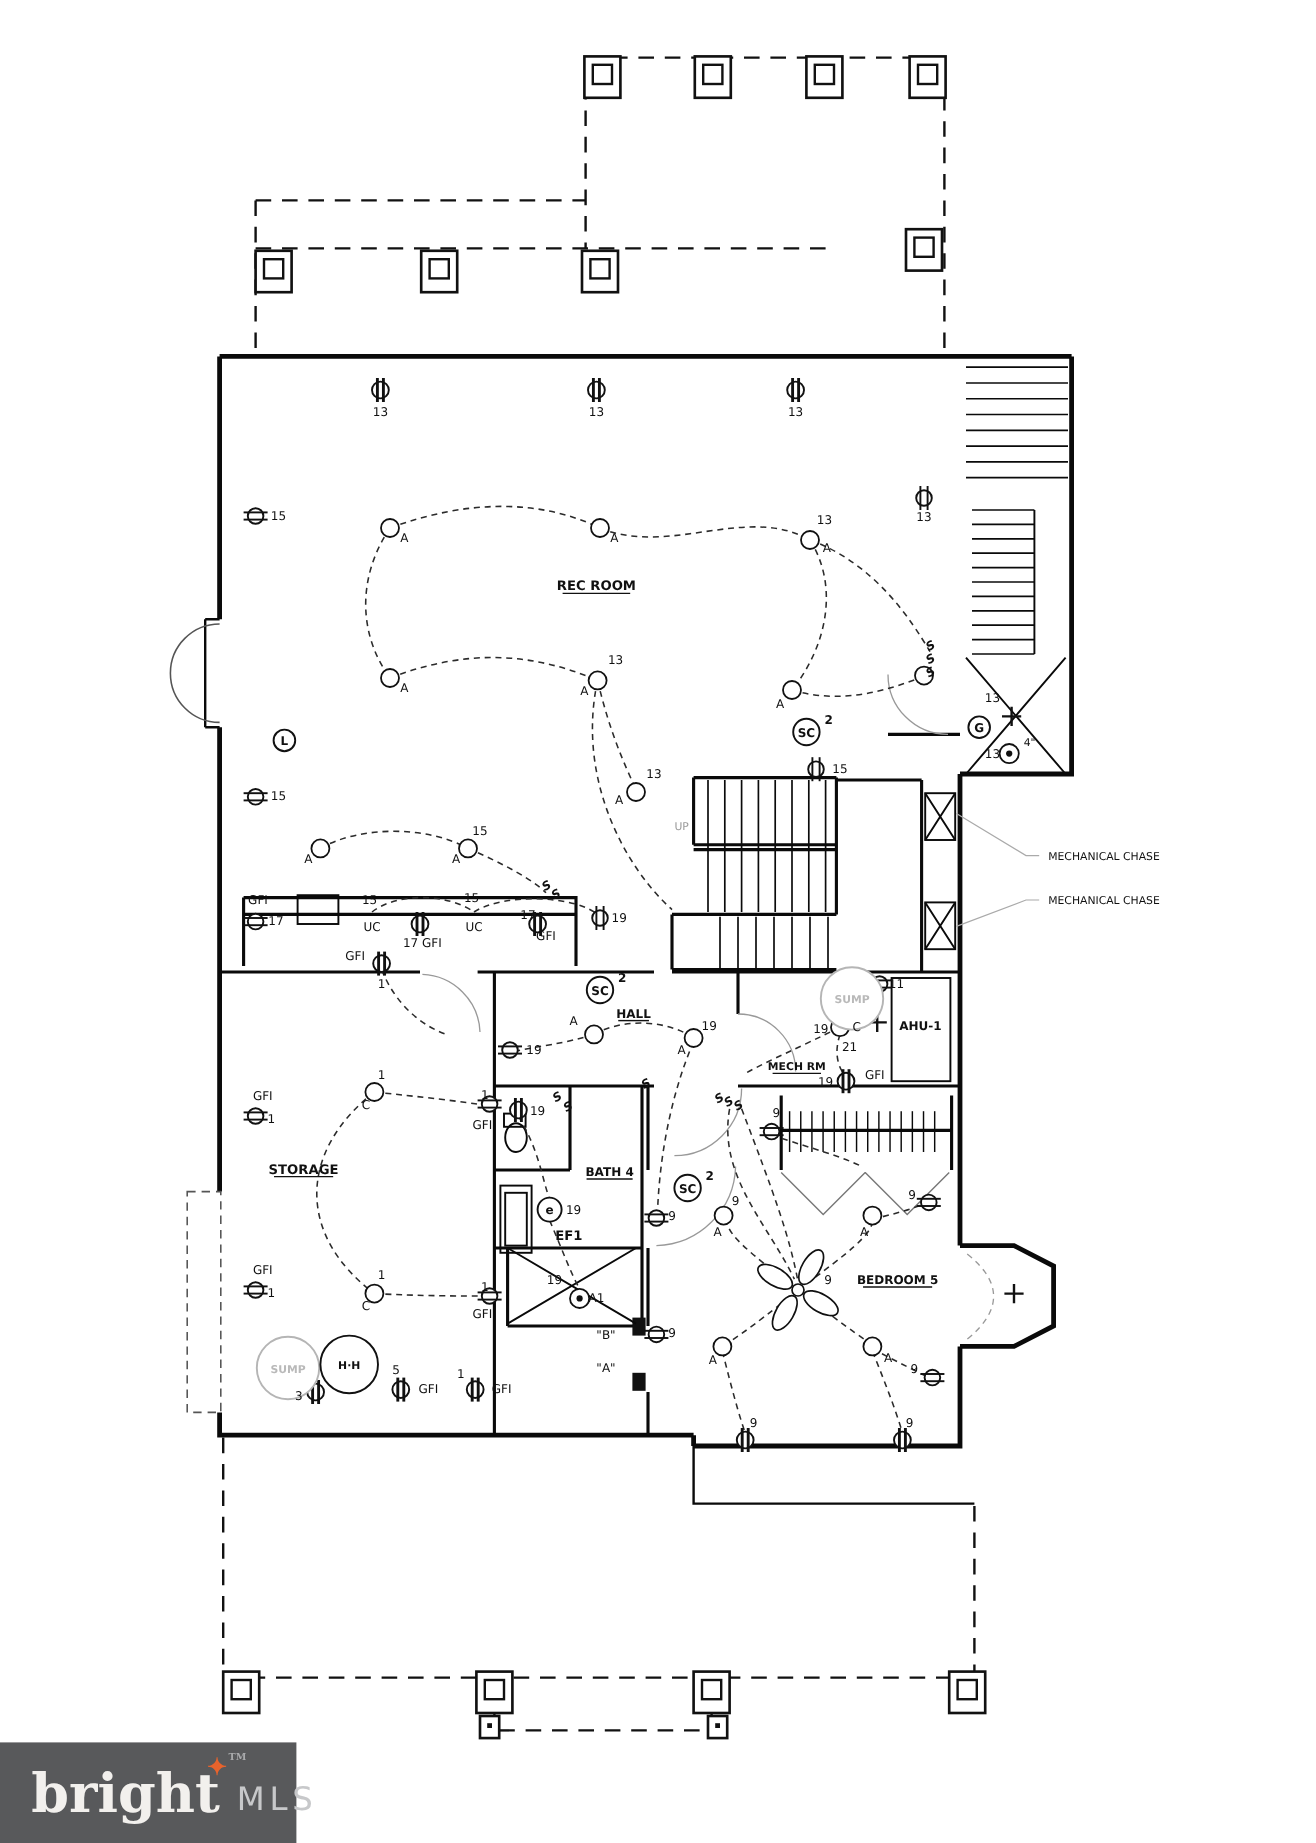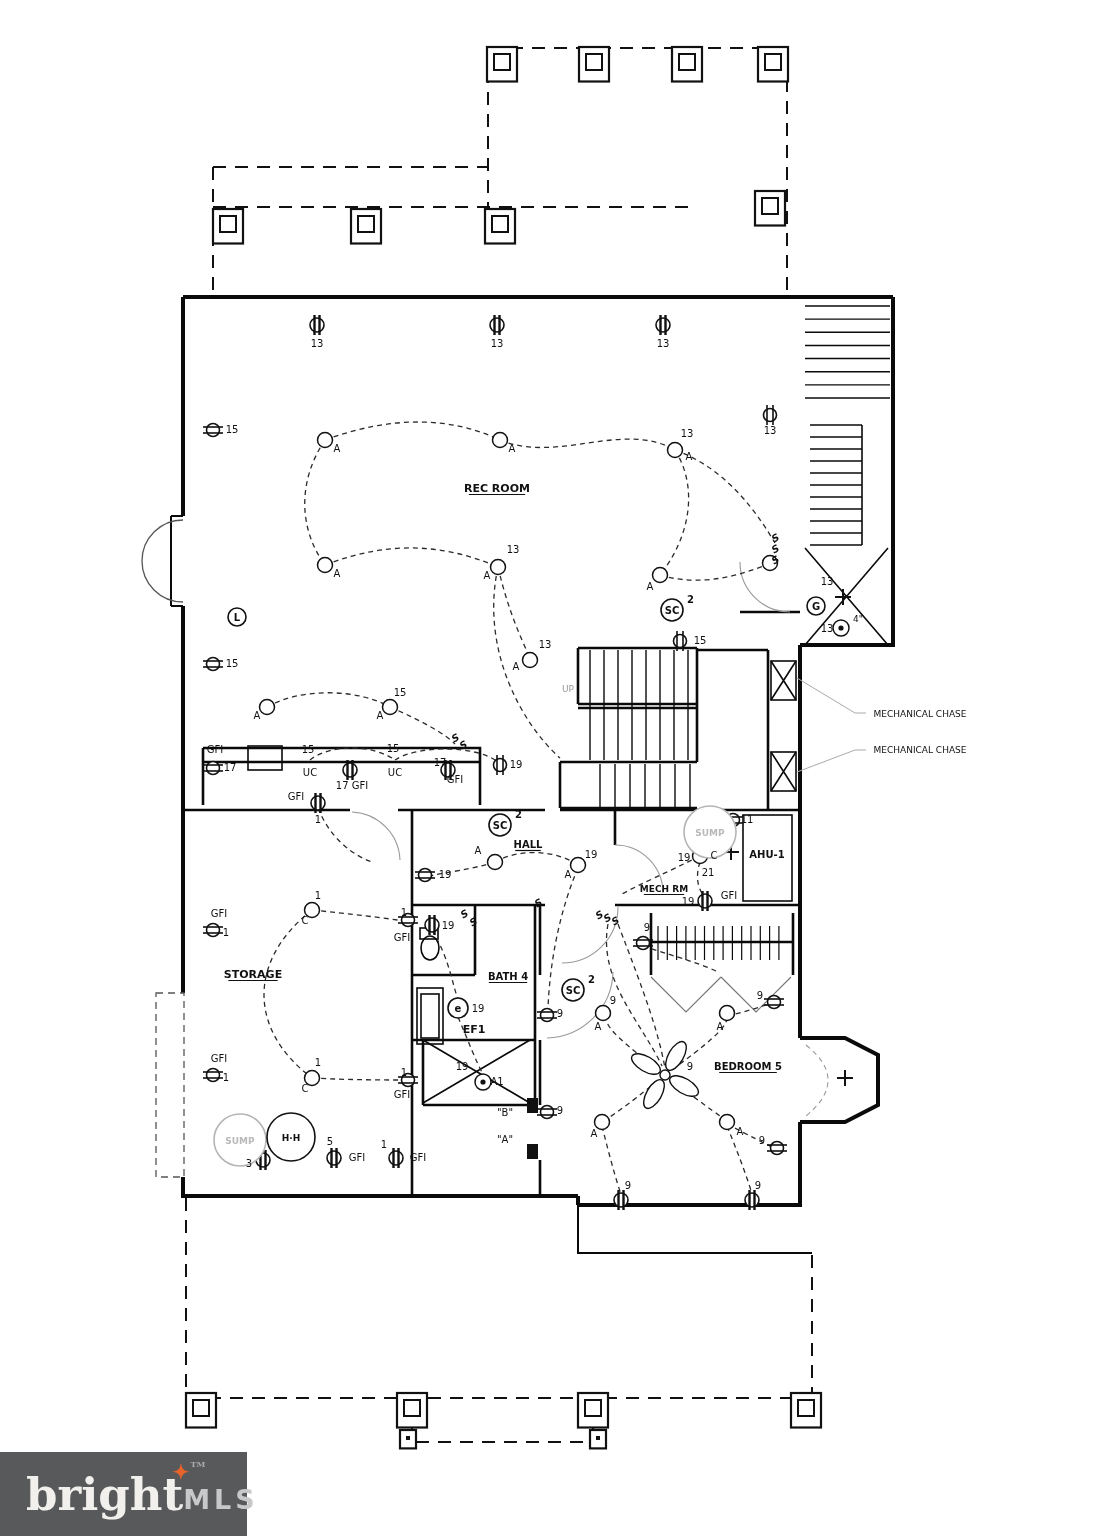--- a/index.html
+++ b/index.html
@@ -5,21 +5,21 @@
   html,body{margin:0;padding:0;background:#ffffff;}
   #stage{position:relative;width:1097px;height:1536px;background:#fff;overflow:hidden;
          font-family:"DejaVu Sans","Liberation Sans",sans-serif;}
   svg text{font-family:"DejaVu Sans","Liberation Sans",sans-serif;}
   #logo{position:absolute;left:0;top:1452px;width:247px;height:84px;display:flex;
         align-items:center;padding-left:26px;box-sizing:border-box;}
   #logo .brand{font-family:"DejaVu Serif","Liberation Serif",serif;font-weight:bold;
         font-size:45px;letter-spacing:0px;position:relative;line-height:1;}
   #logo .star{position:absolute;top:-10px;right:-6px;font-size:20px;transform:rotate(0deg);}
   #logo .tm{position:absolute;top:-12px;right:-22px;font-size:8px;color:#a9aaac;letter-spacing:0;text-align:center;}
-  #logo .suffix{font-weight:700;font-size:27px;letter-spacing:4px;margin-left:0;margin-top:10px;
+  #logo .suffix{font-weight:400;font-size:27px;letter-spacing:4px;margin-left:14px;margin-top:10px;
         font-family:"DejaVu Sans","Liberation Sans",sans-serif;}
 </style>
 </head>
 <body>
 
 <div id="stage">
   <svg id="plan" width="1097" height="1536" viewBox="0 0 1097 1536">
 
     <g stroke="#111" stroke-width="2" fill="none" stroke-dasharray="13,9">
       <path d="M488,48 H787 V293"></path>

